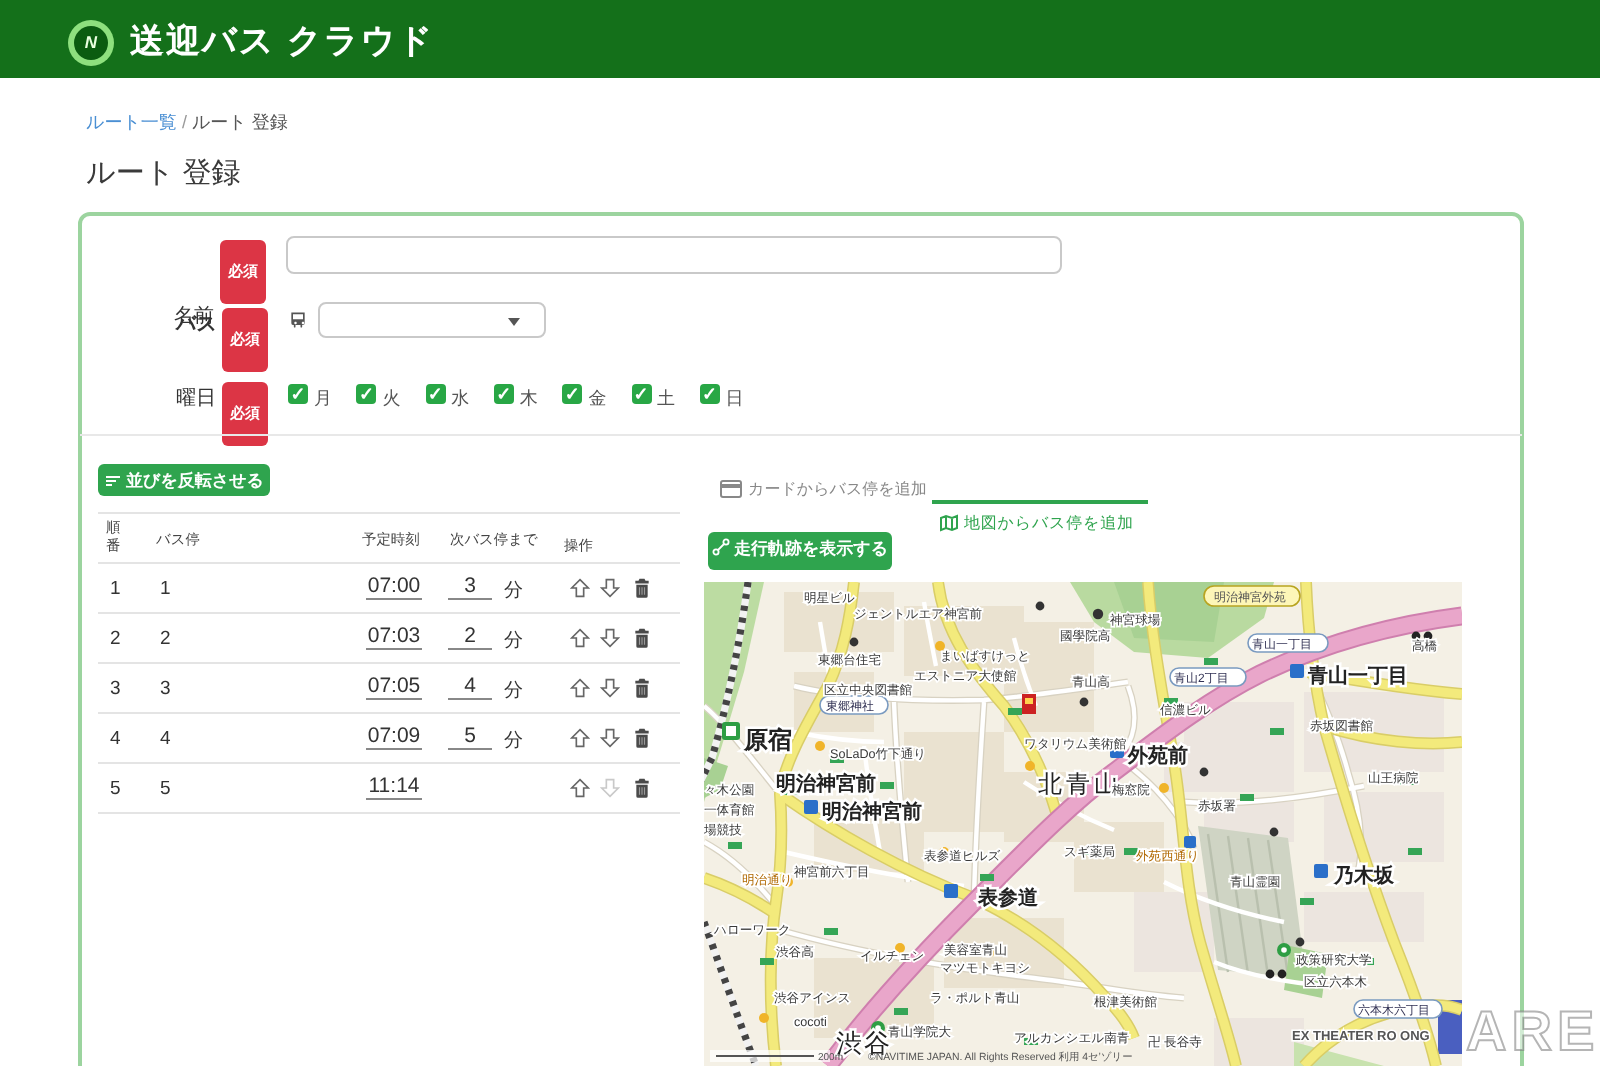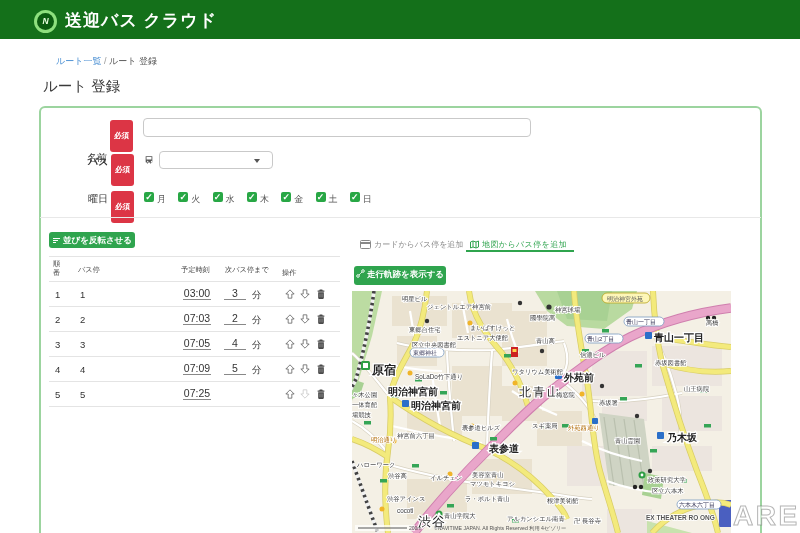--- a/index.html
+++ b/index.html
@@ -2,21 +2,21 @@
 <html><head><meta charset="utf-8">
 <style>
 *{margin:0;padding:0;box-sizing:border-box;}
 html,body{width:800px;height:533px;overflow:hidden;background:#fff;font-family:"Liberation Sans",sans-serif;}
 #header{position:absolute;left:0;top:0;width:800px;height:39px;background:#14701a;}
 #logo{position:absolute;left:34px;top:10px;width:23px;height:23px;border-radius:50%;background:#8ee07e;}
 #logo .mid{position:absolute;left:3px;top:3px;width:17px;height:17px;border-radius:50%;background:#0b5c10;}
 #logo .n{position:absolute;left:0;top:0;width:23px;height:23px;line-height:23px;text-align:center;font-size:8.5px;font-weight:bold;color:#eaffe0;font-style:italic;}
 #htitle{position:absolute;left:65px;top:9px;color:#fff;font-size:17px;font-weight:bold;letter-spacing:1px;}
 #crumb{position:absolute;left:43px;top:55px;font-size:9px;color:#777;}
-#crumb a{color:#4a8fd3;text-decoration:none;margin-left:13px;}
+#crumb a{color:#4a8fd3;text-decoration:none;}
 #ptitle{position:absolute;left:43px;top:77px;font-size:14.5px;color:#3a3a3a;}
 #panel{position:absolute;left:39px;top:106px;width:723px;height:500px;border:2px solid #9cd49f;border-radius:6px;background:#fff;}
 .flabel{position:absolute;font-size:10px;color:#333;}
 .badge{position:absolute;background:#dc3545;color:#fff;font-size:7.5px;font-weight:bold;padding:12px 4px;border-radius:3px;line-height:1;}
 #inp-name{position:absolute;left:143px;top:118px;width:388px;height:19px;border:1px solid #c9c9c9;border-radius:4px;background:#fff;}
 #busicon{position:absolute;left:144px;top:155px;width:10px;height:10px;}
 #sel-bus{position:absolute;left:159px;top:151px;width:114px;height:18px;border:1px solid #c9c9c9;border-radius:4px;background:#fff;}
 #sel-bus .caret{position:absolute;right:12px;top:7px;width:0;height:0;border-left:3.5px solid transparent;border-right:3.5px solid transparent;border-top:4px solid #555;}
 .cb{position:absolute;width:10px;height:10px;background:#28a745;border-radius:2px;color:#fff;font-size:9px;line-height:10px;text-align:center;font-weight:bold;}
 .cbl{position:absolute;font-size:9px;color:#555;}
@@ -25,21 +25,21 @@
 #btn-rev{left:49px;top:232px;width:86px;height:16px;line-height:16px;}
 #btn-traj{left:354px;top:266px;width:92px;height:19px;line-height:17px;}
 .gbtn svg{vertical-align:-1px;margin-right:2px;}
 
 .th{position:absolute;font-size:7.2px;color:#444;}
 .td{position:absolute;font-size:9.5px;color:#333;}
 .tline{position:absolute;left:49px;width:291px;height:1px;background:#e4e4e4;}
 .uline{position:absolute;border-bottom:1px solid #888;text-align:center;font-size:10.5px;color:#333;height:13px;line-height:12px;}
 
 #tab1{position:absolute;left:360px;top:239px;font-size:8px;color:#888;}
-#tab2{position:absolute;left:470px;top:239px;font-size:8px;color:#2fa44e;letter-spacing:0.4px;text-align:right;}
+#tab2{position:absolute;left:470px;top:256px;font-size:8px;color:#2fa44e;letter-spacing:0.4px;text-align:right;}
 #tab1 svg,#tab2 svg{vertical-align:-2px;margin-right:3px;}
 #tabline{position:absolute;left:466px;top:250px;width:108px;height:2px;background:#2fa44e;}
 
 .arr{position:absolute;width:10px;height:10px;}
 #map{position:absolute;left:352px;top:291px;width:379px;height:242px;overflow:hidden;}
 #wm{position:absolute;left:733px;top:500px;font-size:28px;font-weight:bold;color:rgba(255,255,255,0.55);-webkit-text-stroke:1px rgba(120,120,120,0.55);letter-spacing:2.5px;}
 </style>
 </head>
 <body>
 <div id="header">
@@ -91,21 +91,21 @@
 
 <div class="th" style="left:53px;top:260px;line-height:1.2;">順<br>番</div>
 <div class="th" style="left:78px;top:265px;">バス停</div>
 <div class="th" style="left:181px;top:265px;">予定時刻</div>
 <div class="th" style="left:225px;top:265px;">次バス停まで</div>
 <div class="th" style="left:282px;top:268px;">操作</div>
 <div class="tline" style="top:256px;"></div>
 <div class="tline" style="top:281px;"></div>
 <div class="td" style="left:55px;top:289px;">1</div>
 <div class="td" style="left:80px;top:289px;">1</div>
-<div class="uline" style="left:183px;top:287px;width:28px;">03:00</div>
+<div class="uline" style="left:183px;top:287px;width:28px;">07:00</div>
 <div class="uline" style="left:224px;top:287px;width:22px;">3</div>
 <div class="td" style="left:252px;top:289px;">分</div>
 <svg class="arr" style="left:285px;top:289px;" viewBox="0 0 12 12">
     <path d="M6 1 L11 6 H8.2 V11 H3.8 V6 H1 Z" fill="#fff" stroke="#666" stroke-width="1"></path>
   </svg>
 <svg class="arr" style="left:300px;top:289px;opacity:1;" viewBox="0 0 12 12">
     <path d="M6 11 L11 6 H8.2 V1 H3.8 V6 H1 Z" fill="#fff" stroke="#666" stroke-width="1"></path>
   </svg>
 <svg class="arr" style="left:316px;top:289px;" viewBox="0 0 12 12">
     <path fill="#4a4a4a" d="M4.5 .5h3l.6 1.2H10v1.6H2V1.7h1.9zM2.6 4h6.8v6.9a1 1 0 0 1-1 1H3.6a1 1 0 0 1-1-1z"></path>
@@ -155,21 +155,21 @@
 <svg class="arr" style="left:300px;top:364px;opacity:1;" viewBox="0 0 12 12">
     <path d="M6 11 L11 6 H8.2 V1 H3.8 V6 H1 Z" fill="#fff" stroke="#666" stroke-width="1"></path>
   </svg>
 <svg class="arr" style="left:316px;top:364px;" viewBox="0 0 12 12">
     <path fill="#4a4a4a" d="M4.5 .5h3l.6 1.2H10v1.6H2V1.7h1.9zM2.6 4h6.8v6.9a1 1 0 0 1-1 1H3.6a1 1 0 0 1-1-1z"></path>
     <path stroke="#9a9a9a" stroke-width="0.7" d="M4.5 5.5v4.5M6 5.5v4.5M7.5 5.5v4.5"></path>
   </svg>
 <div class="tline" style="top:381px;"></div>
 <div class="td" style="left:55px;top:389px;">5</div>
 <div class="td" style="left:80px;top:389px;">5</div>
-<div class="uline" style="left:183px;top:387px;width:28px;">07:25</div>
+<div class="uline" style="left:183px;top:387px;width:28px;">11:14</div>
 <svg class="arr" style="left:285px;top:389px;" viewBox="0 0 12 12">
     <path d="M6 1 L11 6 H8.2 V11 H3.8 V6 H1 Z" fill="#fff" stroke="#666" stroke-width="1"></path>
   </svg>
 <svg class="arr" style="left:300px;top:389px;opacity:0.35;" viewBox="0 0 12 12">
     <path d="M6 11 L11 6 H8.2 V1 H3.8 V6 H1 Z" fill="#fff" stroke="#666" stroke-width="1"></path>
   </svg>
 <svg class="arr" style="left:316px;top:389px;" viewBox="0 0 12 12">
     <path fill="#4a4a4a" d="M4.5 .5h3l.6 1.2H10v1.6H2V1.7h1.9zM2.6 4h6.8v6.9a1 1 0 0 1-1 1H3.6a1 1 0 0 1-1-1z"></path>
     <path stroke="#9a9a9a" stroke-width="0.7" d="M4.5 5.5v4.5M6 5.5v4.5M7.5 5.5v4.5"></path>
   </svg>

